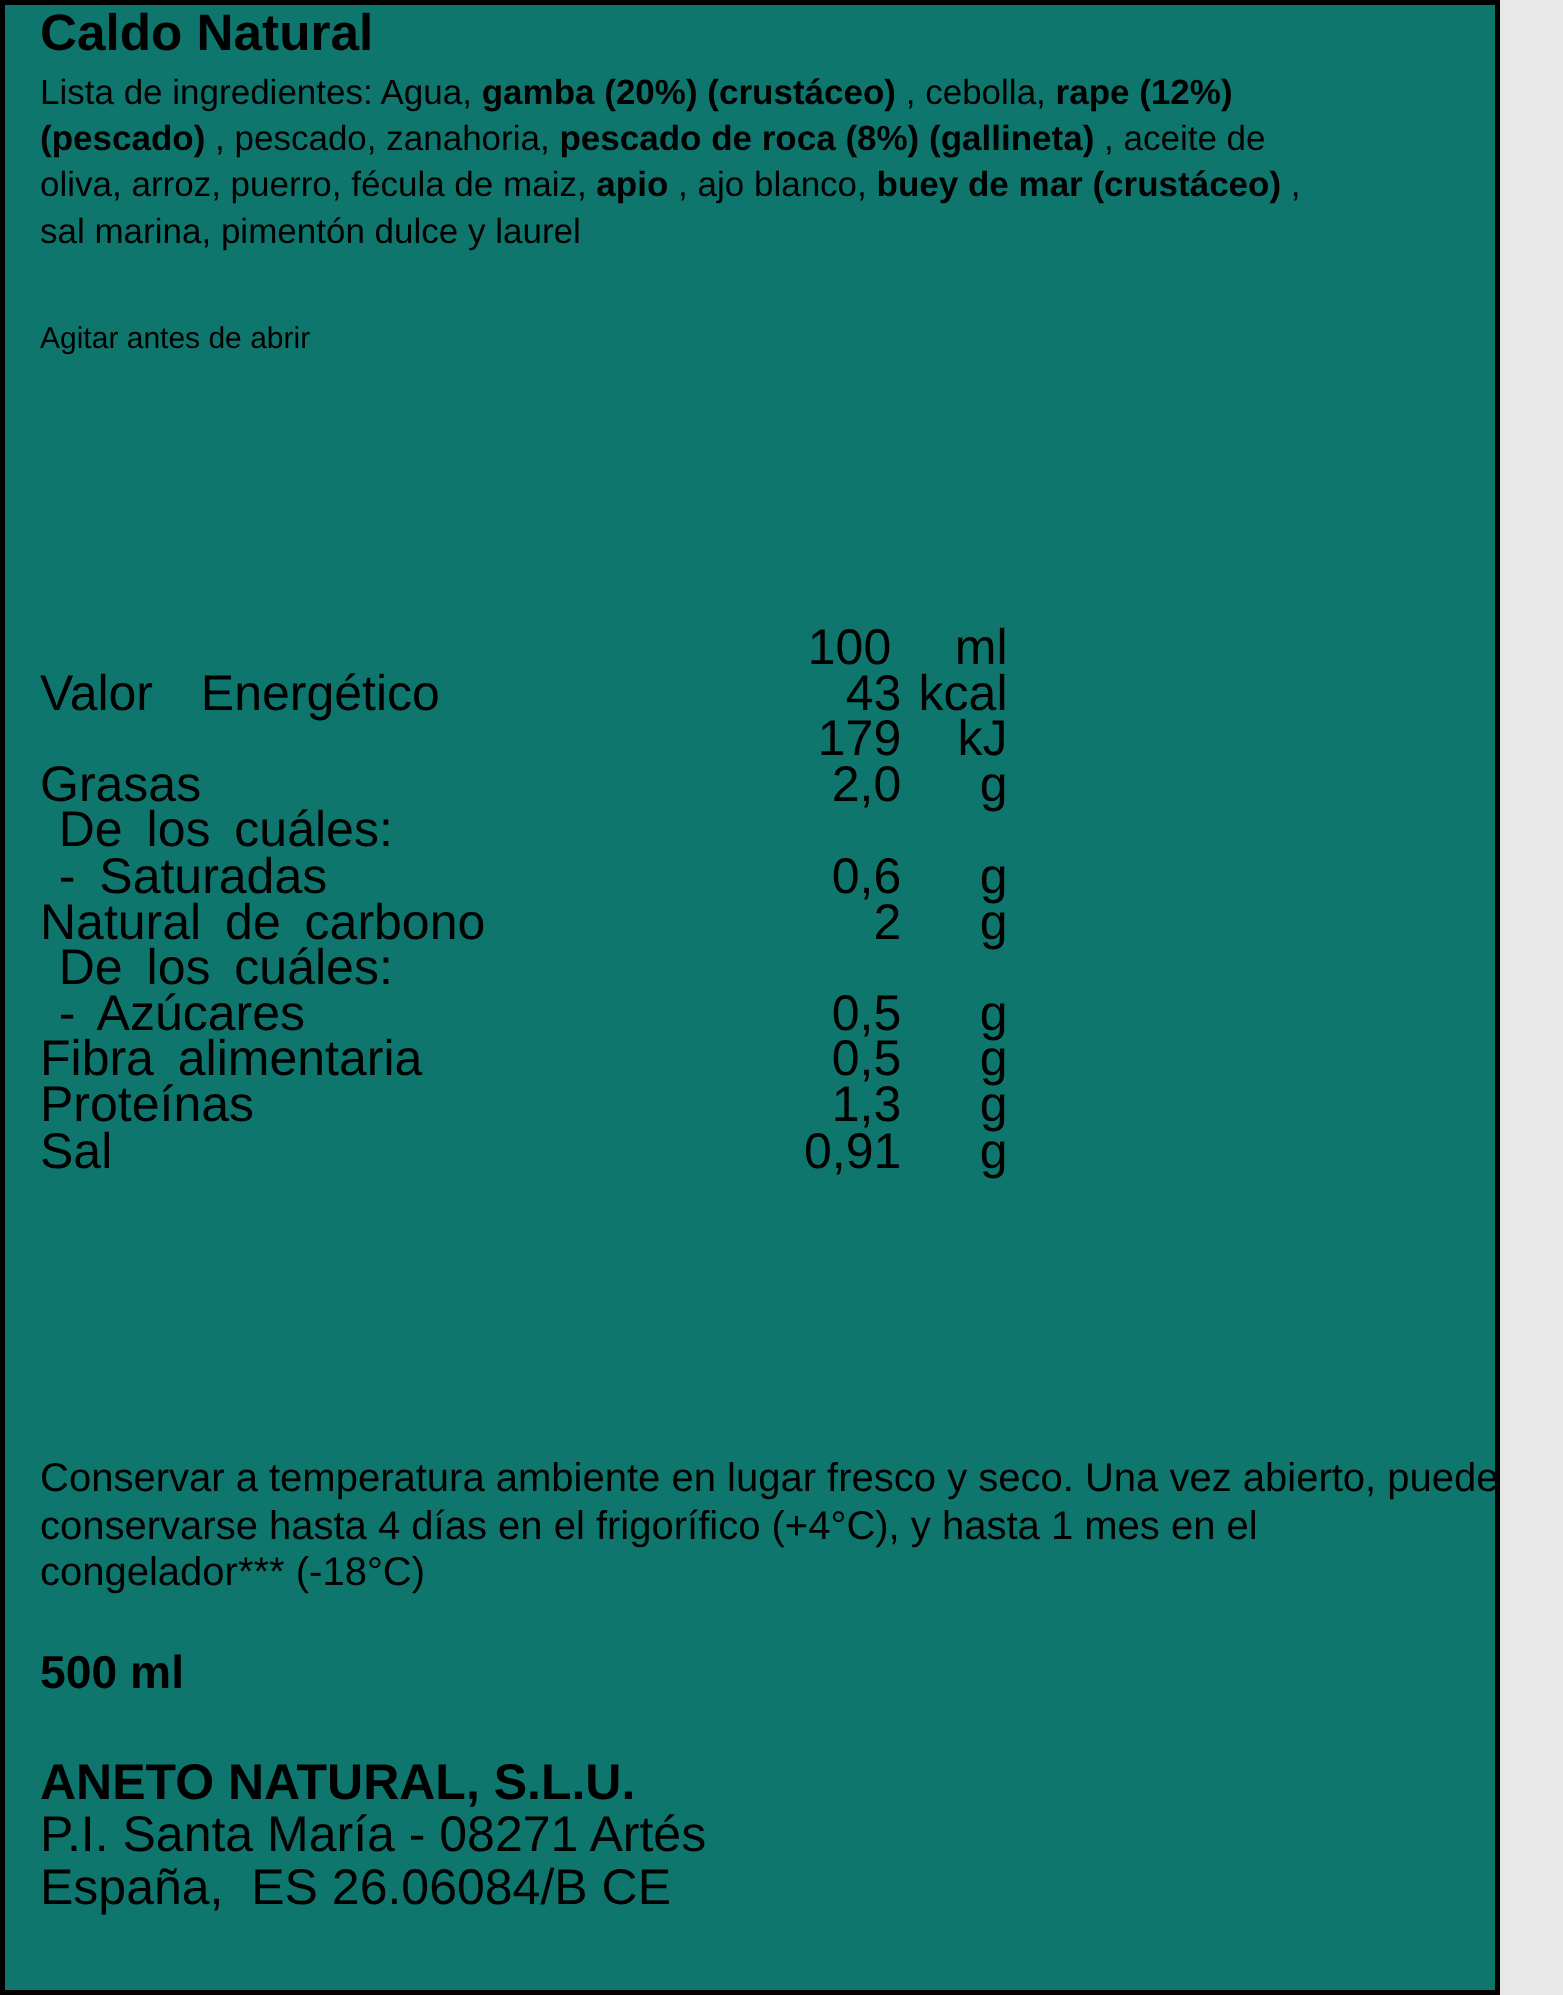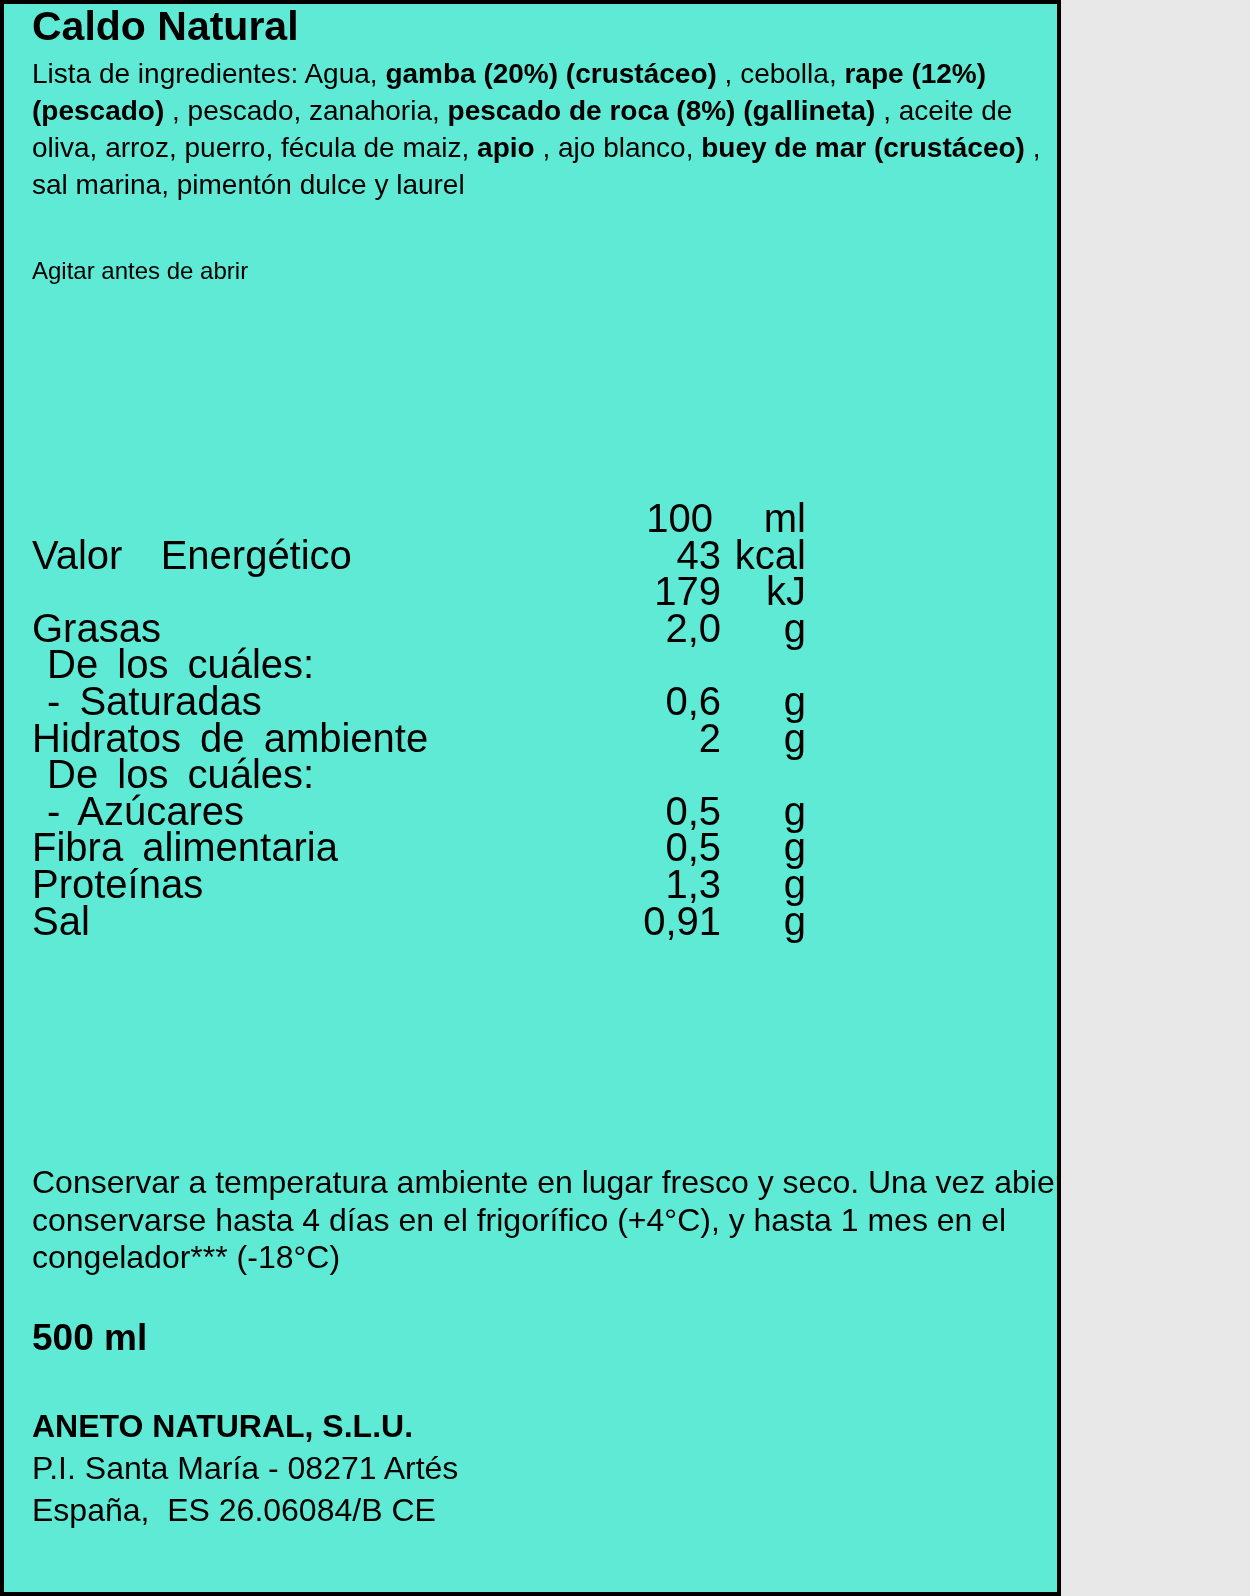--- a/index.html
+++ b/index.html
@@ -1,21 +1,21 @@
 <!DOCTYPE html>
 <html><head>
 <meta charset="utf-8">
 <style>
   html, body { margin: 0; padding: 0; background: #e8e8e8; }
   .page {
     position: relative;
-    width: 1061px;
+    width: 1200px;
     height: 1596px;
     box-sizing: border-box;
-    background: #5eead4;
+    background: #0f766e;
     border: 4px solid #000000;
     font-family: "Liberation Sans", sans-serif;
     color: #000000;
     overflow: hidden;
   }
   .abs { position: absolute; left: 28px; }
   .title {
     top: 2px;
     font-size: 41px;
     font-weight: bold;
@@ -55,21 +55,21 @@
   }
   .volume {
     top: 1314px;
     font-size: 37px;
     font-weight: bold;
     line-height: 40px;
     white-space: nowrap;
   }
   .manufacturer {
     top: 1401px;
-    font-size: 32px;
+    font-size: 40px;
     line-height: 42px;
   }
   .manufacturer .name { font-weight: bold; }
   .manufacturer div { white-space: nowrap; }
 </style>
 </head>
 <body>
 
 <div class="page">
 
@@ -109,21 +109,21 @@
       <div class="nlabel sub">De los cuáles:</div>
       <div class="nnum"></div>
       <div class="nunit"></div>
     </div>
     <div class="nrow">
       <div class="nlabel sub">- Saturadas</div>
       <div class="nnum">0,6</div>
       <div class="nunit">g</div>
     </div>
     <div class="nrow">
-      <div class="nlabel">Hidratos de ambiente</div>
+      <div class="nlabel">Natural de carbono</div>
       <div class="nnum">2</div>
       <div class="nunit">g</div>
     </div>
     <div class="nrow">
       <div class="nlabel sub">De los cuáles:</div>
       <div class="nnum"></div>
       <div class="nunit"></div>
     </div>
     <div class="nrow">
       <div class="nlabel sub">- Azúcares</div>

